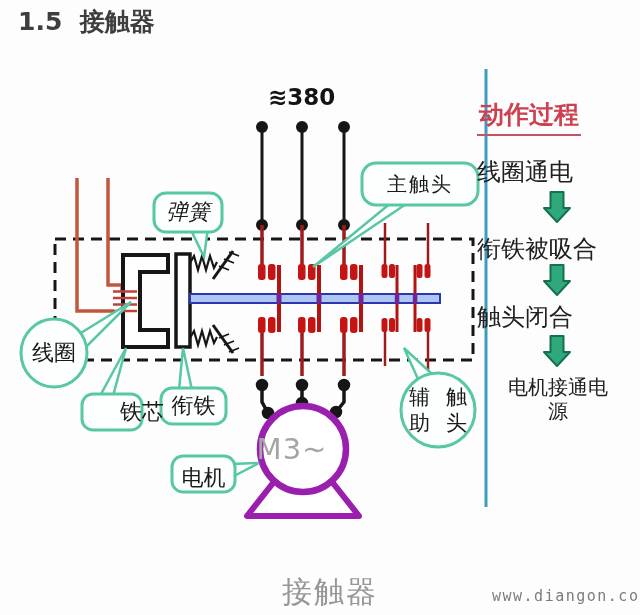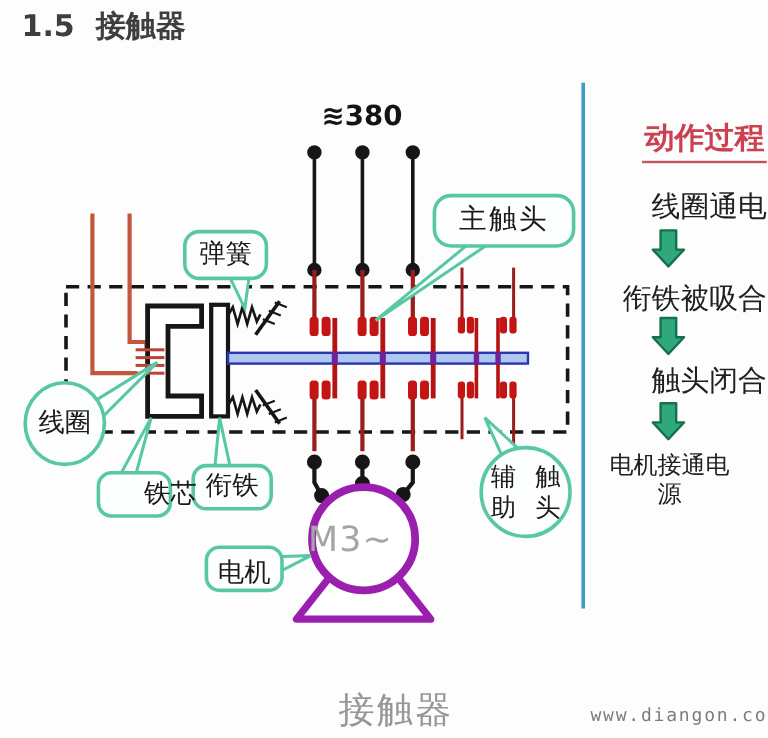--- a/index.html
+++ b/index.html
@@ -4,32 +4,32 @@
 <style>
   html,body{margin:0;padding:0;background:#fff;}
   #stage{position:relative;width:640px;height:615px;background:#fdfdfd;overflow:hidden;
          font-family:"DejaVu Sans",sans-serif;}
   #diagram-svg{position:absolute;left:0;top:0;}
   .txt{position:absolute;color:#1a1a1a;}
   .center{display:flex;align-items:center;justify-content:center;text-align:center;}
   .header-title{left:18px;top:5px;font-size:25px;font-weight:bold;color:#3e3e3e;white-space:pre;}
   .voltage{left:268px;top:84px;font-size:23px;font-weight:bold;color:#141414;}
   .callout{font-size:22px;line-height:1.1;}
-  .co-spring{left:154px;top:193px;width:68px;height:39px;}
-  .co-main{left:362px;top:163px;width:116px;height:42px;font-size:23px;letter-spacing:2px;}
+  .co-spring{left:154px;top:193px;width:68px;height:39px;font-style:italic;}
+  .co-main{left:362px;top:163px;width:116px;height:42px;font-size:20px;letter-spacing:2px;}
   .co-coil{left:21px;top:319px;width:66px;height:68px;}
   .co-core{left:82px;top:394px;width:60px;height:36px;padding-left:30px;}
   .co-arm{left:161px;top:388px;width:65px;height:36px;}
   .co-motor{left:172px;top:456px;width:63px;height:44px;}
   .co-aux{left:401px;top:373px;width:74px;height:74px;flex-direction:row;font-size:21px;line-height:1.25;}
   .m3{left:258px;top:432px;width:68px;height:34px;font-size:29px;color:#a5a5a5;letter-spacing:1px;}
   .caption{left:230px;top:574px;width:200px;height:36px;font-size:30px;color:#979797;letter-spacing:2px;text-align:center;}
   .watermark{left:492px;top:587px;font-family:"DejaVu Sans Mono",monospace;font-size:15px;
              color:#7c7c7c;letter-spacing:1.5px;}
-  .proc{left:477px;width:162px;justify-content:flex-end;display:flex;}
+  .proc{left:477px;width:162px;justify-content:flex-start;display:flex;}
   .proc-title{top:100px;height:34px;font-size:25px;font-weight:bold;color:#cd4050;}
   .proc-title span{border-bottom:2px solid #c25560;padding:0 2px 3px 2px;}
   .step{font-size:24px;color:#202020;height:30px;align-items:center;}
   .step0{top:157px;} .step1{top:234px;} .step2{top:302px;font-family:Liberation Mono, monospace;}
   .step3{top:368px;height:62px;}
   .step3 .wrapbox{width:108px;margin:0 auto;text-align:center;line-height:1.22;font-size:20px;color:#202020;}
 </style>
 </head>
 <body>
 

